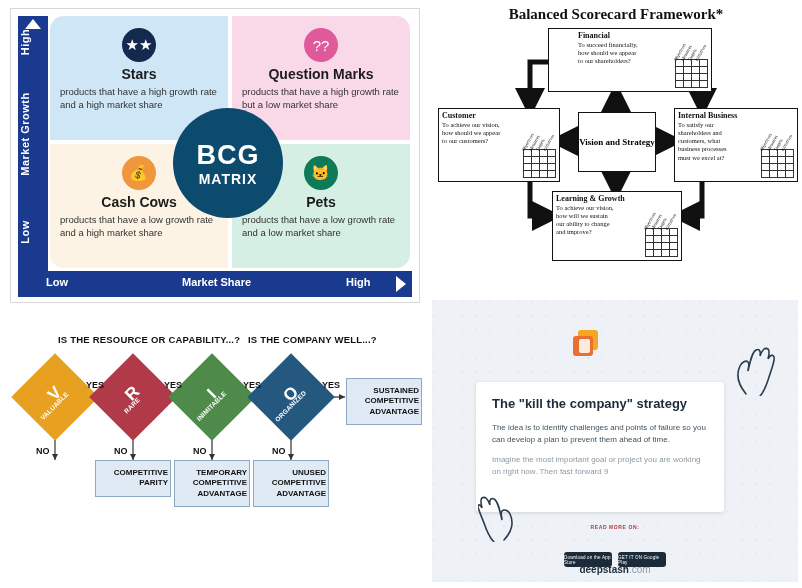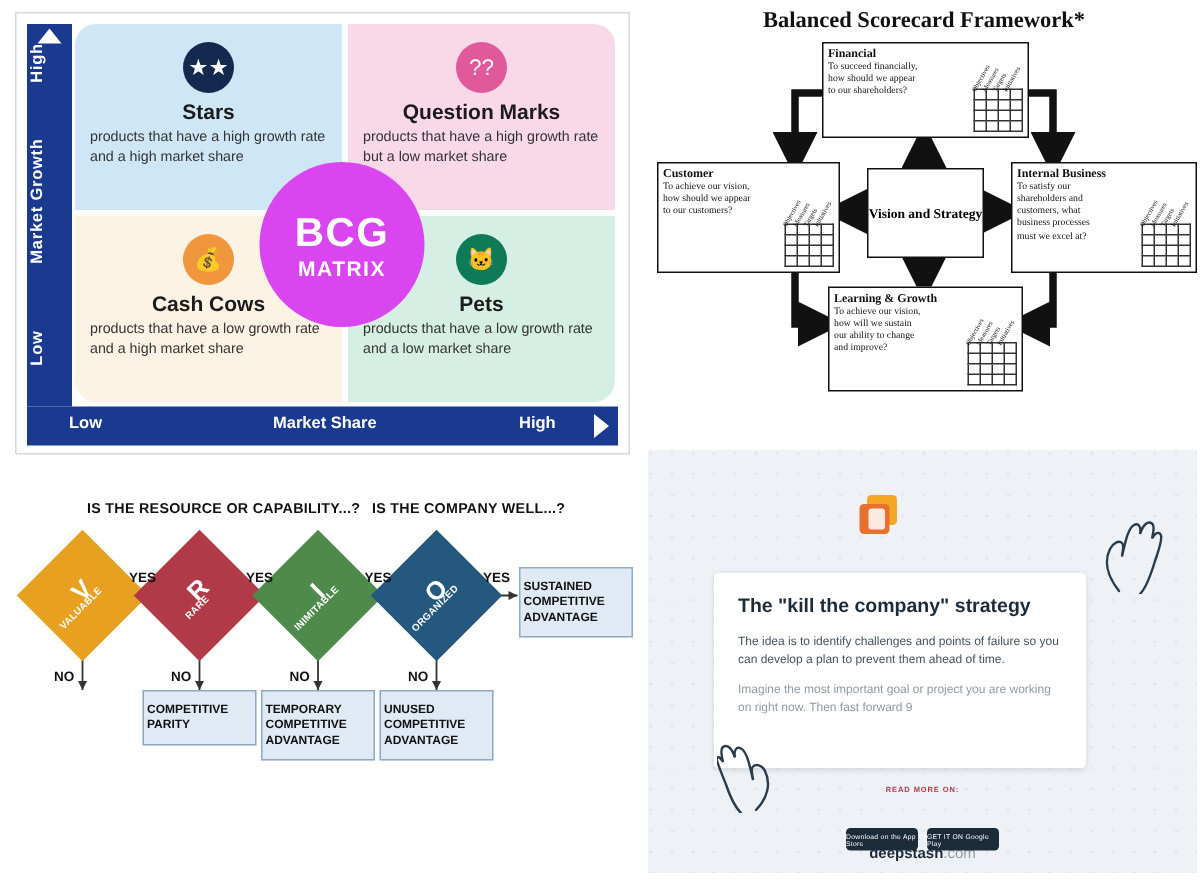--- a/index.html
+++ b/index.html
@@ -35,21 +35,21 @@
   .q-cash{left:40px;top:136px;background:#fdf3e4;border-bottom-left-radius:14px;}
   .q-pets{left:222px;top:136px;background:#d6efe4;border-bottom-right-radius:14px;}
   .q-icon{position:absolute;left:50%;top:12px;transform:translateX(-50%);width:34px;height:34px;border-radius:50%;
      display:flex;align-items:center;justify-content:center;font-size:15px;color:#fff;}
   .ic-stars{background:#132a4e;}
   .ic-qm{background:#e05a9b;}
   .ic-cash{background:#f0963c;}
   .ic-pets{background:#0f7a57;}
   .q-title{position:absolute;left:0;top:50px;width:100%;text-align:center;font-size:14px;font-weight:bold;color:#1b1b1b;}
   .q-desc{position:absolute;left:10px;top:70px;width:158px;text-align:left;font-size:9.5px;line-height:1.35;color:#333;}
-  .bcg-circle{position:absolute;left:163px;top:100px;width:110px;height:110px;border-radius:50%;background:#d946ef;
+  .bcg-circle{position:absolute;left:163px;top:100px;width:110px;height:110px;border-radius:50%;background:#0c4a6e;
      display:flex;flex-direction:column;align-items:center;justify-content:center;color:#fff;}
   .bcg-circle .b1{font-size:27px;font-weight:bold;letter-spacing:1px;}
   .bcg-circle .b2{font-size:14px;font-weight:bold;letter-spacing:1px;}
 
   
   #bsc{left:430px;top:0px;width:372px;height:300px;}
   .bsc-title{position:absolute;left:0;top:6px;width:372px;text-align:center;font-family:"Liberation Serif",serif;font-size:15px;font-weight:bold;color:#111;}
   .bsc-box{position:absolute;border:1.5px solid #111;background:#fff;}
   .bsc-h{font-size:8px;font-weight:bold;color:#111;padding:2px 0 0 3px;font-family:"Liberation Serif",serif;}
   .bsc-t{font-size:6.5px;line-height:1.25;color:#111;padding:1px 3px;width:60px;font-family:"Liberation Serif",serif;}
@@ -72,21 +72,21 @@
   .dia .S{font-size:6.5px;font-weight:bold;letter-spacing:.2px;}
   .d-v{left:18px;top:48px;background:#e8a020;}
   .d-r{left:96px;top:48px;background:#b03a48;}
   .d-i{left:175px;top:48px;background:#4e8b4a;}
   .d-o{left:254px;top:48px;background:#24587f;}
   .yes{position:absolute;font-size:9px;font-weight:bold;color:#111;}
   .y1{left:80px;top:62px;} .y2{left:158px;top:62px;} .y3{left:237px;top:62px;} .y4{left:316px;top:62px;}
   .no{position:absolute;font-size:9px;font-weight:bold;color:#111;}
   .n1{left:30px;top:128px;} .n2{left:108px;top:128px;} .n3{left:187px;top:128px;} .n4{left:266px;top:128px;}
   .vbox{position:absolute;width:76px;background:#dfeaf5;border:1px solid #8fa9c4;font-size:8px;font-weight:bold;color:#111;
-     text-align:left;padding:7px 2px;line-height:1.3;box-sizing:border-box;}
+     text-align:right;padding:7px 2px;line-height:1.3;box-sizing:border-box;}
   .vb1{left:11px;top:142px;} .vb2{left:89px;top:142px;} .vb3{left:168px;top:142px;} .vb4{left:247px;top:142px;}
   .vb5{left:340px;top:60px;}
   .vrio-svg{position:absolute;left:0;top:0;width:420px;height:260px;}
 
   
   #stash{left:432px;top:300px;width:366px;height:282px;background:#eef2f6;}
   .stash-logo{position:absolute;left:138px;top:28px;width:34px;height:32px;}
   .stash-card{position:absolute;left:44px;top:82px;width:248px;height:130px;background:#fff;border-radius:3px;box-shadow:0 1px 4px rgba(0,0,0,.12);padding:14px 16px;box-sizing:border-box;}
   .stash-h{font-size:13px;font-weight:bold;color:#1c2b3a;line-height:1.25;}
   .stash-p{font-size:8px;color:#44525e;line-height:1.5;margin-top:10px;}
@@ -165,21 +165,21 @@
       <path d="M230,141 L244,141"></path>
     </g>
     <g stroke="#111" stroke-width="5" fill="none" marker-end="url(#ah)">
       <path d="M118,62 L100,62 L100,108"></path>
       <path d="M254,62 L272,62 L272,108"></path>
       <path d="M100,180 L100,216 L122,216"></path>
       <path d="M272,180 L272,216 L250,216"></path>
     </g>
   </svg>
 
-  <div class="bsc-box" style="left:118px;top:28px;width:136px;height:62px;">
+  <div class="bsc-box" style="left:118px;top:28px;width:136px;height:62px;padding-left:26px;">
     <div class="bsc-h">Financial</div>
     <div class="bsc-t">To succeed financially, how should we appear to our shareholders?</div>
     <div class="grid">
       <div class="gridlabels" style="left:2px;top:-2px;">Objectives</div>
       <div class="gridlabels" style="left:9px;top:-2px;">Measures</div>
       <div class="gridlabels" style="left:16px;top:-2px;">Targets</div>
       <div class="gridlabels" style="left:23px;top:-2px;">Initiatives</div>
       <table>
           <tbody>
             <tr>

